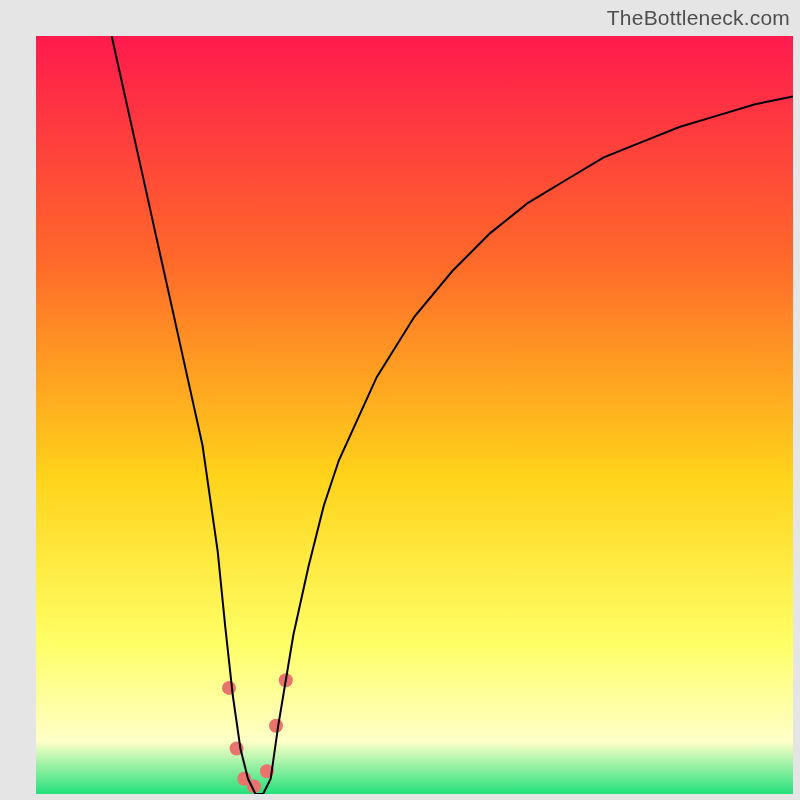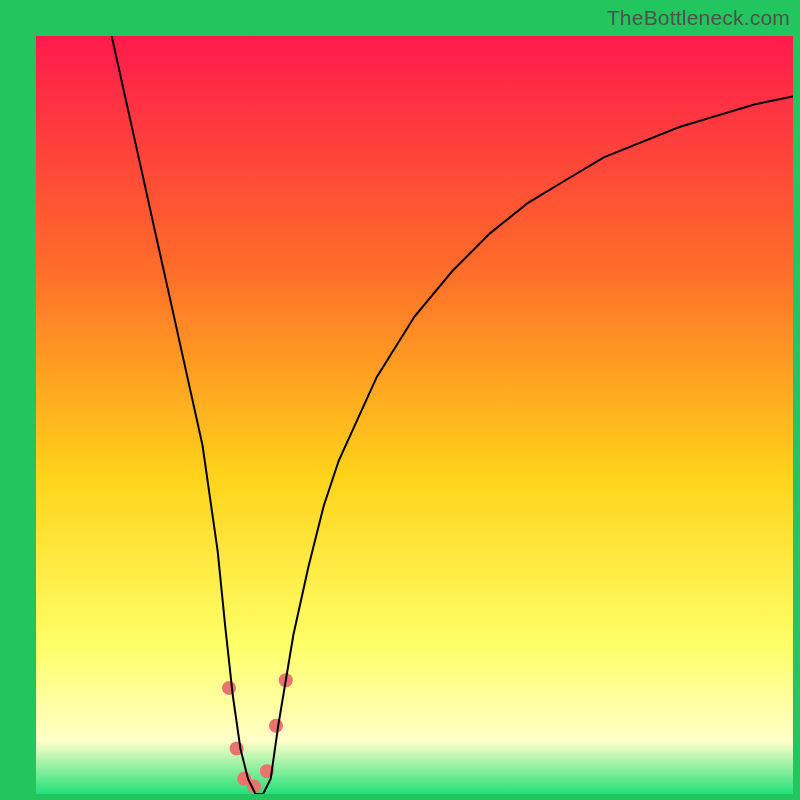--- a/index.html
+++ b/index.html
@@ -10,21 +10,21 @@
     overflow: hidden;
     background: #000;
     font-family: Arial, Helvetica, sans-serif;
   }
   .frame {
     position: absolute;
     left: 0;
     top: 0;
     width: 800px;
     height: 800px;
-    background: #22c55e;
+    background: #e5e5e5;
   }
   .plot {
     position: absolute;
     left: 36px;
     top: 36px;
     width: 757px;
     height: 758px;
     overflow: hidden;
   }
   .watermark {

